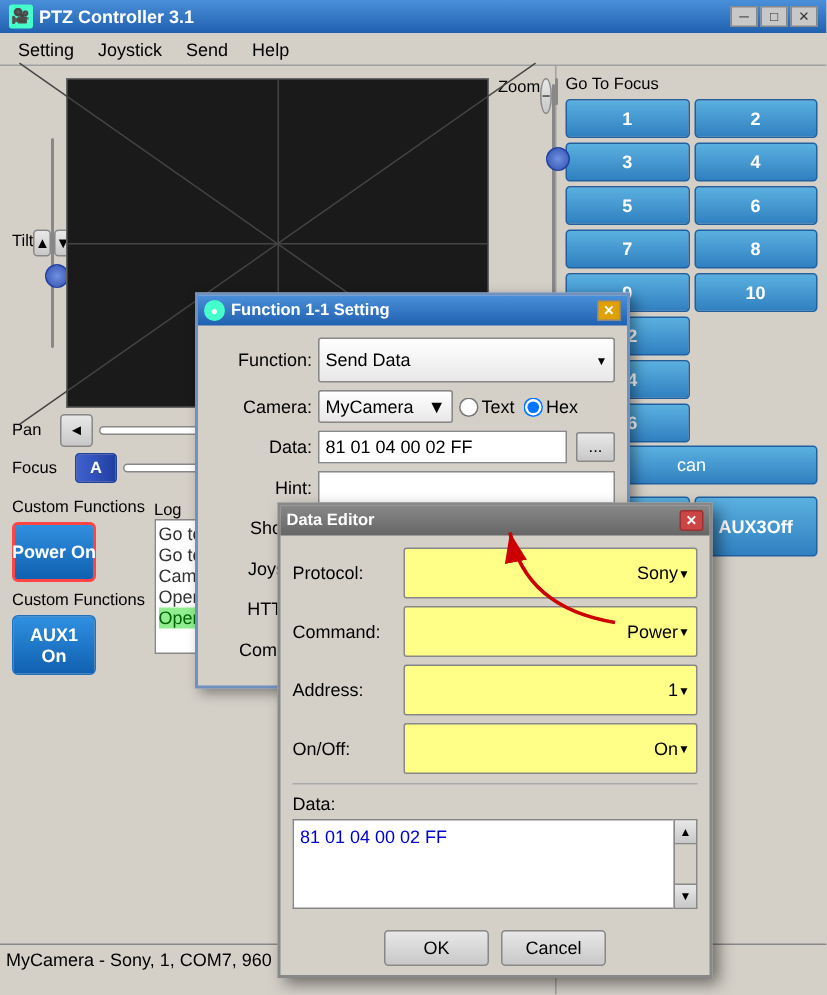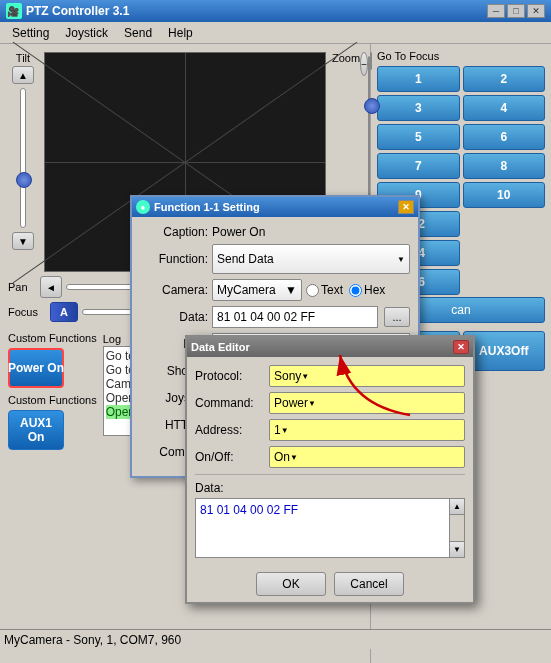--- a/index.html
+++ b/index.html
@@ -49,21 +49,21 @@
 
     
     .ptz-area {
       display: flex;
       gap: 6px;
       height: 220px;
     }
 
     .tilt-slider-container {
       display: flex;
-      flex-direction: column;
+      flex-direction: row;
       align-items: center;
       width: 30px;
     }
     .tilt-label { font-size: 11px; margin-bottom: 2px; }
     .slider-track-v {
       width: 6px;
       height: 140px;
       background: #fff;
       border: 1px solid #888;
       border-radius: 3px;
@@ -465,22 +465,22 @@
       width: 70px;
       font-size: 12px;
     }
     .editor-select {
       flex: 1;
       height: 22px;
       background: #ffff88;
       border: 1px solid #888;
       border-radius: 2px;
       font-size: 12px;
-      padding: 4px 4px;
-      display: flex; align-items: center; justify-content: flex-start;
+      padding: 16px 4px;
+      display: flex; align-items: center; justify-content: flex-end;
       cursor: pointer;
     }
     .editor-select-arrow { font-size: 8px; }
     .data-section {
       margin-top: 6px;
       border-top: 1px solid #aaa;
       padding-top: 6px;
     }
     .data-label { font-size: 12px; margin-bottom: 3px; }
     .editor-footer {
@@ -695,24 +695,20 @@
 
 <div class="overlay">
   <div class="dialog-function">
     <div class="dialog-title-bar">
       <div class="dialog-title-icon">●</div>
       <span class="dialog-title-text">Function 1-1 Setting</span>
       <div class="dialog-close-btn">✕</div>
     </div>
     <div class="dialog-body">
 
-      <div class="dialog-row">
-        <span class="dialog-label">Caption:</span>
-        <span class="dialog-value">Power On</span>
-      </div>
 
       <div class="dialog-row">
         <span class="dialog-label">Function:</span>
         <div class="dialog-select">
           <span>Send Data</span>
           <span class="dialog-select-arrow">▼</span>
         </div>
       </div>
 
       <div class="dialog-row">

